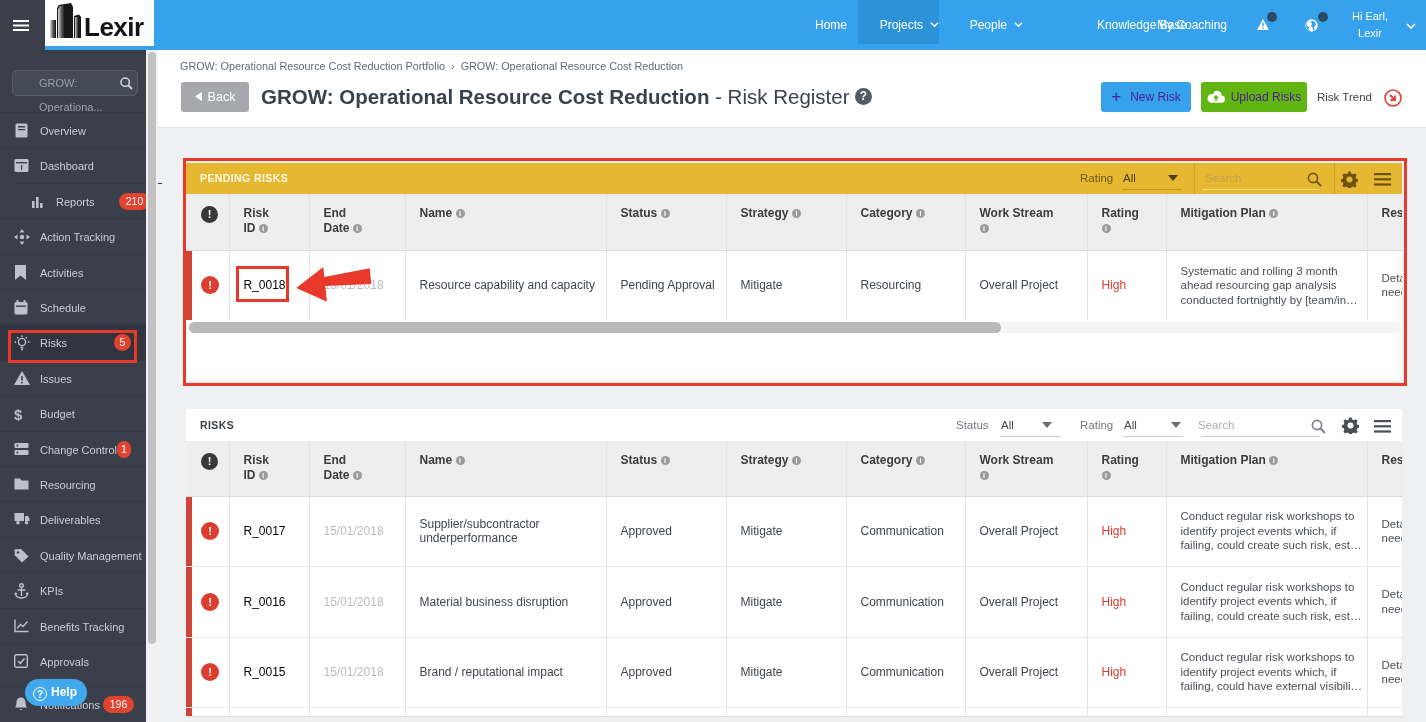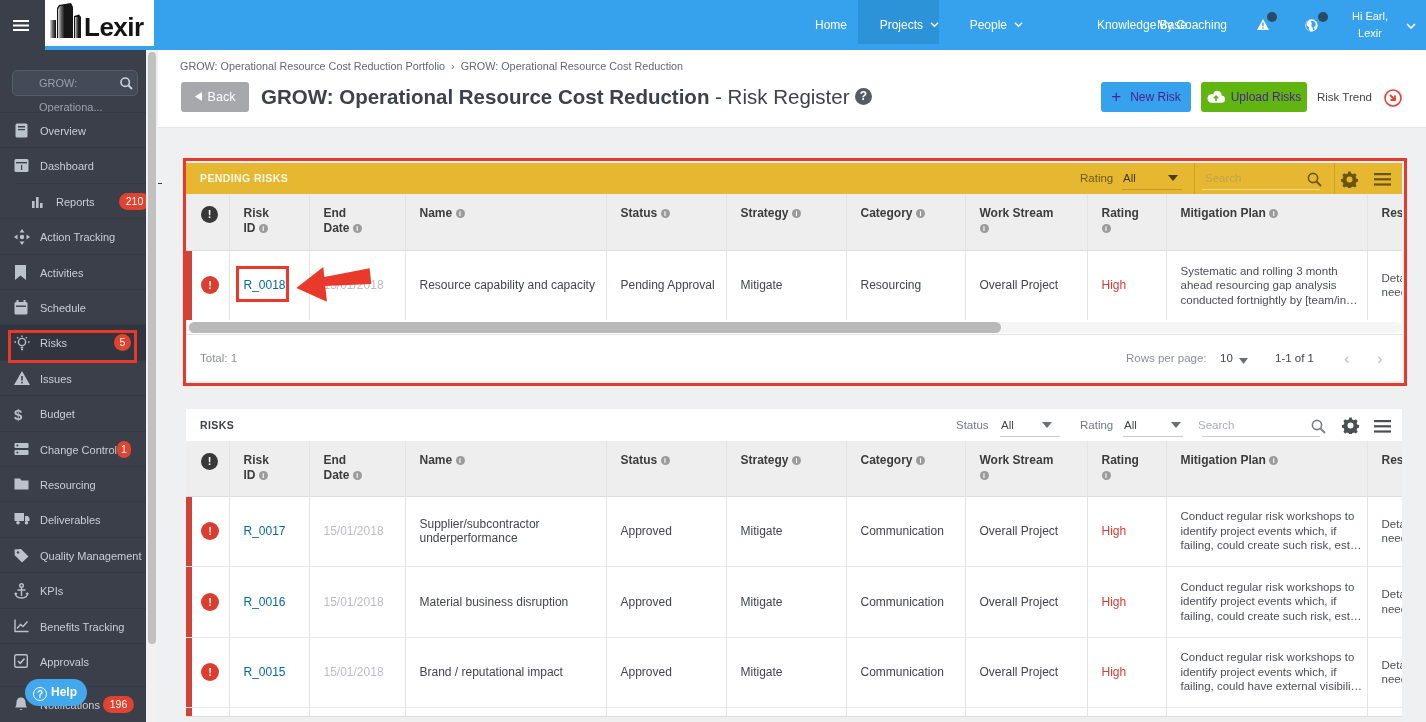--- a/index.html
+++ b/index.html
@@ -37,21 +37,21 @@
 
 .panel{position:absolute;left:186px;width:1216px;background:#fff}
 table.grid{border-collapse:collapse;table-layout:fixed;width:1216px}
 table.grid th,table.grid td{border-right:1px solid #e4e4e4;font-weight:normal;text-align:left;vertical-align:middle;padding:0 8px 0 14px;overflow:hidden}
 table.grid th{background:#eeeeee;color:#3c3c3c;font-size:12px;font-weight:bold;vertical-align:top;padding-top:12px;line-height:14.5px;border-bottom:1px solid #dcdcdc}
 table.grid td{font-size:12px;color:#40464c;border-top:1px solid #e8e8e8}
 table.grid th:last-child,table.grid td:last-child{border-right:none}
 .ico-info{display:inline-block;width:9px;height:9px;border-radius:50%;background:#9b9b9b;color:#fff;font-size:7px;line-height:9px;text-align:center;font-weight:bold;vertical-align:1px}
 .ico-bang{display:inline-block;width:17px;height:17px;border-radius:50%;background:#383838;color:#fff;font-size:11px;line-height:17px;text-align:center;font-weight:bold}
 .rowbang{display:inline-block;width:18px;height:18px;border-radius:50%;background:#dd3d2f;color:#fff;font-size:11px;line-height:18px;text-align:center;font-weight:bold;margin-left:15px}
-.lnk{color:#0369a1}
+.lnk{color:#000000}
 .datec{color:#b9bdc1}
 .high{color:#da3b30}
 .mit{font-size:11.5px;line-height:14.5px;color:#4a4f54;white-space:nowrap}
 .resc{font-size:11.5px;line-height:14.5px;color:#4a4f54}
 
 #ybar{position:absolute;left:0;top:0;width:1216px;height:31px;background:#e6b831;color:#fdf8e8;font-size:10.5px;font-weight:bold;line-height:31px}
 
 #wbar{position:absolute;left:0;top:0;width:1216px;height:32px;background:#fff;color:#3b4146;font-size:10.5px;font-weight:bold;line-height:32px}
 .barctl{position:absolute;font-weight:normal}
 
@@ -362,31 +362,20 @@
             <div class="mit">Systematic and rolling 3 month<br>ahead resourcing gap analysis<br>conducted fortnightly by [team/in…</div>
           </td>
 <td>
             <div class="resc">Detailed<br>needed</div>
           </td>
 </tr>
 </tbody>
     </table>
 <div style="position:absolute;left:0;top:159px;width:1216px;height:11px;background:#f5f5f5;border-radius:6px"></div>
 <div style="position:absolute;left:3px;top:159px;width:812px;height:11px;background:#b9b9b9;border-radius:6px"></div>
-<div id="pfoot" style="border-top:1px solid #e2e2e2">
-<span style="position:absolute;left:14px">Total: 1</span>
-<span style="position:absolute;left:940px">Rows per page:</span>
-<span style="position:absolute;left:1034px;color:#3f454a">10</span>
-<span style="position:absolute;left:1053px;top:2px"><svg width="9" height="6" viewBox="0 0 9 6">
-          <polygon points="0,0 9,0 4.5,6" fill="#6a6f74"></polygon>
-        </svg></span>
-<span style="position:absolute;left:1089px;color:#3f454a">1-1 of 1</span>
-<span style="position:absolute;left:1158px;color:#bcbfc2;font-size:17px">‹</span>
-<span style="position:absolute;left:1191px;color:#bcbfc2;font-size:17px">›</span>
-</div>
   </div>
 
 <div class="panel" id="risks" style="top:409px;height:313px;overflow:hidden">
 <div id="wbar">
       <span style="position:absolute;left:14px;letter-spacing:0.4px">RISKS</span>
 <span class="barctl" style="left:770px;color:#74797e;font-size:11.5px">Status</span>
 <span class="barctl" style="left:815px;color:#3f454a;font-size:11.5px">All</span>
 <span class="barctl" style="left:856px;top:13px;line-height:0"><svg width="10" height="6" viewBox="0 0 10 6">
           <polygon points="0,0 10,0 5,6" fill="#6a6f74"></polygon>
         </svg></span>

